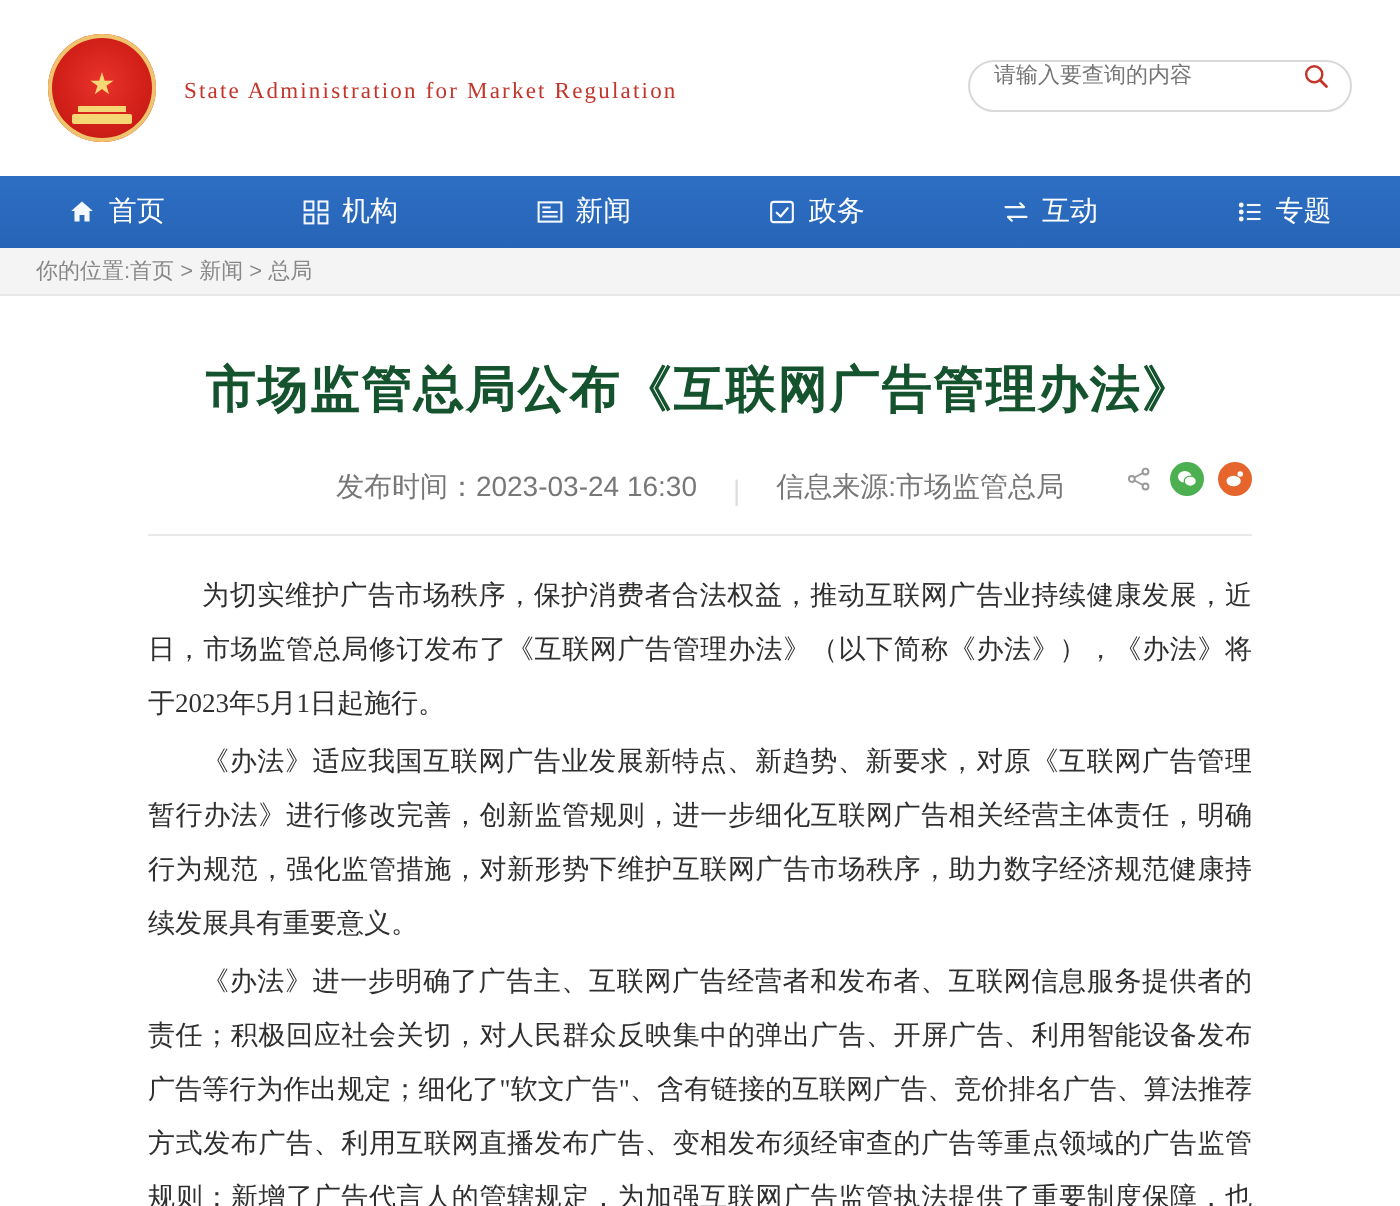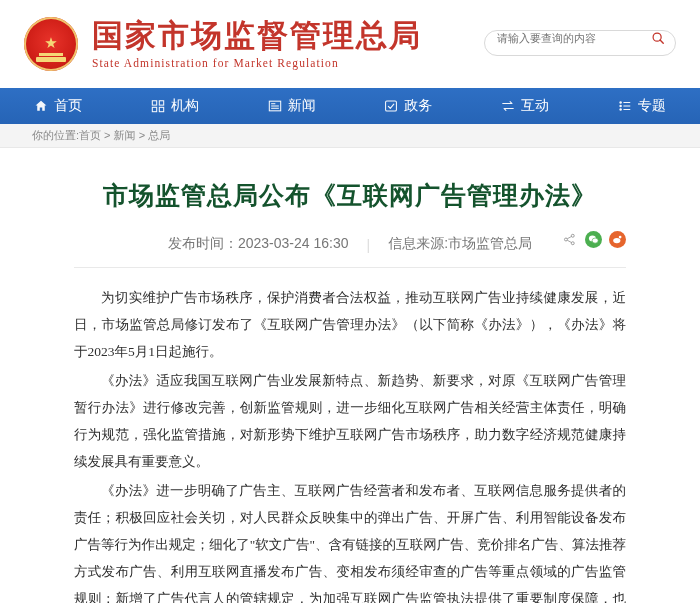--- a/index.html
+++ b/index.html
@@ -141,21 +141,21 @@
 
   
   .breadcrumb {
     height: 24px;
     background: #f4f4f4;
     border-bottom: 1px solid #e8e8e8;
     font-size: 11px;
     color: #888;
     display: flex;
     align-items: center;
-    padding: 0 32px;
+    padding: 0 18px;
     box-sizing: border-box;
   }
 
   
   .article {
     padding: 30px 74px 0 74px;
     box-sizing: border-box;
   }
   .art-title {
     font-family: "Liberation Serif", serif;
@@ -219,21 +219,20 @@
 </style>
 </head>
 <body>
 
 <div class="header">
   <div class="emblem">
     <span class="star">★</span>
     <span class="bars"></span>
   </div>
   <div class="title-block">
-    <div class="site-title">国家市场监督管理总局</div>
     <div class="site-subtitle">State Administration for Market Regulation</div>
   </div>
   <div class="search-box">
     <input type="text" value="" placeholder="请输入要查询的内容" style="">
     <svg class="search-icon" viewBox="0 0 16 16">
       <circle cx="7" cy="7" r="4.6" fill="none" stroke="#c3352b" stroke-width="1.4"></circle>
       <line x1="10.4" y1="10.4" x2="14" y2="14" stroke="#c3352b" stroke-width="1.6" stroke-linecap="round"></line>
     </svg>
   </div>
 </div>

